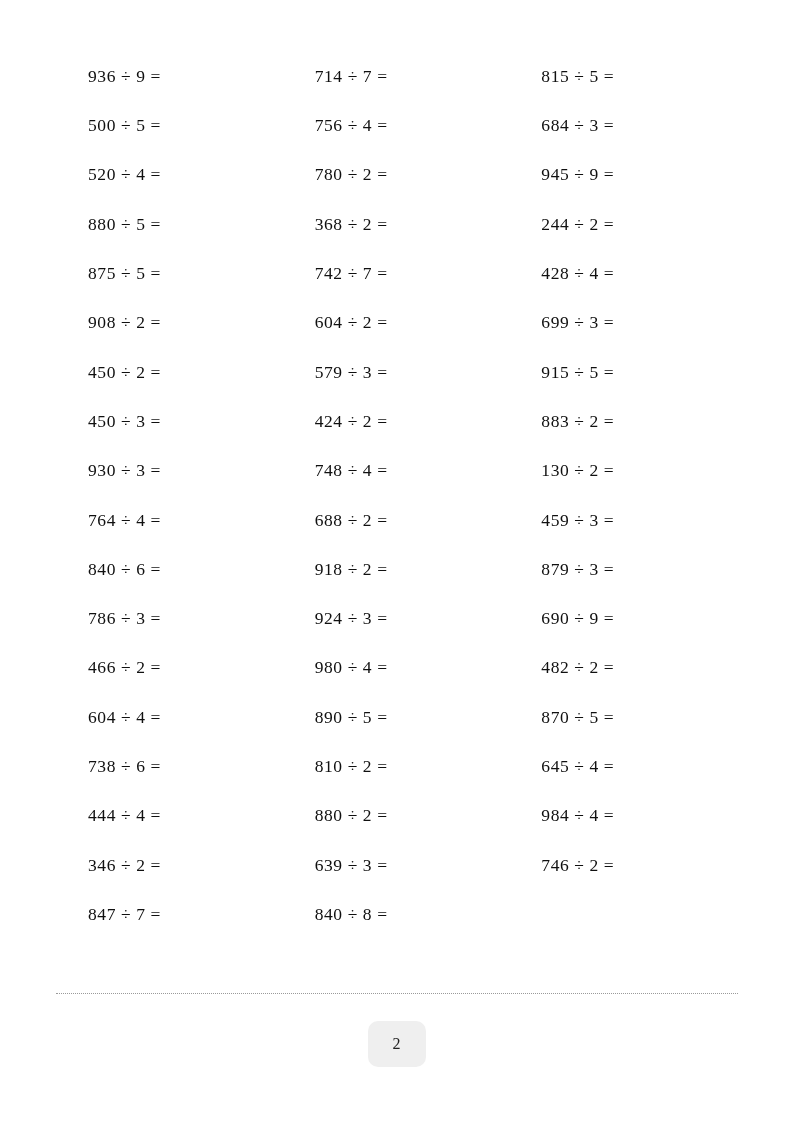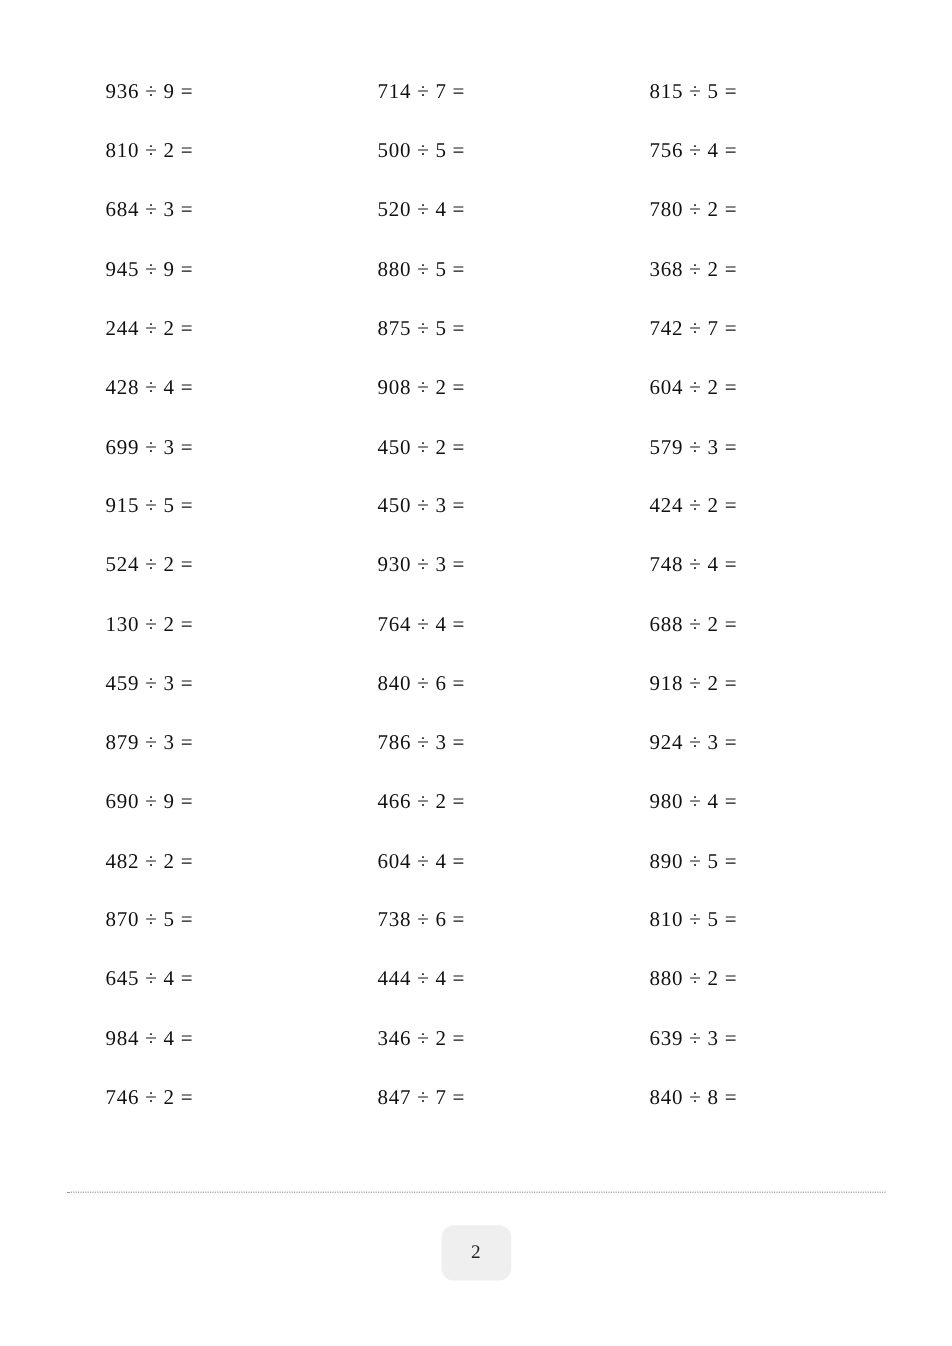--- a/index.html
+++ b/index.html
@@ -72,62 +72,61 @@
 </style>
 </head>
 <body>
 
 <div class="sheet">
 
   <div class="problem-grid" id="problem-grid">
       <div class="problem-cell">936 ÷ 9 =</div>
       <div class="problem-cell">714 ÷ 7 =</div>
       <div class="problem-cell">815 ÷ 5 =</div>
-      <div class="problem-cell">810 ÷ 2 =</div>
       <div class="problem-cell">500 ÷ 5 =</div>
       <div class="problem-cell">756 ÷ 4 =</div>
       <div class="problem-cell">684 ÷ 3 =</div>
       <div class="problem-cell">520 ÷ 4 =</div>
       <div class="problem-cell">780 ÷ 2 =</div>
       <div class="problem-cell">945 ÷ 9 =</div>
       <div class="problem-cell">880 ÷ 5 =</div>
       <div class="problem-cell">368 ÷ 2 =</div>
       <div class="problem-cell">244 ÷ 2 =</div>
       <div class="problem-cell">875 ÷ 5 =</div>
       <div class="problem-cell">742 ÷ 7 =</div>
       <div class="problem-cell">428 ÷ 4 =</div>
       <div class="problem-cell">908 ÷ 2 =</div>
       <div class="problem-cell">604 ÷ 2 =</div>
       <div class="problem-cell">699 ÷ 3 =</div>
       <div class="problem-cell">450 ÷ 2 =</div>
       <div class="problem-cell">579 ÷ 3 =</div>
       <div class="problem-cell">915 ÷ 5 =</div>
       <div class="problem-cell">450 ÷ 3 =</div>
       <div class="problem-cell">424 ÷ 2 =</div>
-      <div class="problem-cell">524 ÷ 2 =</div>
+      <div class="problem-cell">883 ÷ 2 =</div>
       <div class="problem-cell">930 ÷ 3 =</div>
       <div class="problem-cell">748 ÷ 4 =</div>
       <div class="problem-cell">130 ÷ 2 =</div>
       <div class="problem-cell">764 ÷ 4 =</div>
       <div class="problem-cell">688 ÷ 2 =</div>
       <div class="problem-cell">459 ÷ 3 =</div>
       <div class="problem-cell">840 ÷ 6 =</div>
       <div class="problem-cell">918 ÷ 2 =</div>
       <div class="problem-cell">879 ÷ 3 =</div>
       <div class="problem-cell">786 ÷ 3 =</div>
       <div class="problem-cell">924 ÷ 3 =</div>
       <div class="problem-cell">690 ÷ 9 =</div>
       <div class="problem-cell">466 ÷ 2 =</div>
       <div class="problem-cell">980 ÷ 4 =</div>
       <div class="problem-cell">482 ÷ 2 =</div>
       <div class="problem-cell">604 ÷ 4 =</div>
       <div class="problem-cell">890 ÷ 5 =</div>
       <div class="problem-cell">870 ÷ 5 =</div>
       <div class="problem-cell">738 ÷ 6 =</div>
-      <div class="problem-cell">810 ÷ 5 =</div>
+      <div class="problem-cell">810 ÷ 2 =</div>
       <div class="problem-cell">645 ÷ 4 =</div>
       <div class="problem-cell">444 ÷ 4 =</div>
       <div class="problem-cell">880 ÷ 2 =</div>
       <div class="problem-cell">984 ÷ 4 =</div>
       <div class="problem-cell">346 ÷ 2 =</div>
       <div class="problem-cell">639 ÷ 3 =</div>
       <div class="problem-cell">746 ÷ 2 =</div>
       <div class="problem-cell">847 ÷ 7 =</div>
       <div class="problem-cell">840 ÷ 8 =</div>
       <div class="problem-cell"></div>

